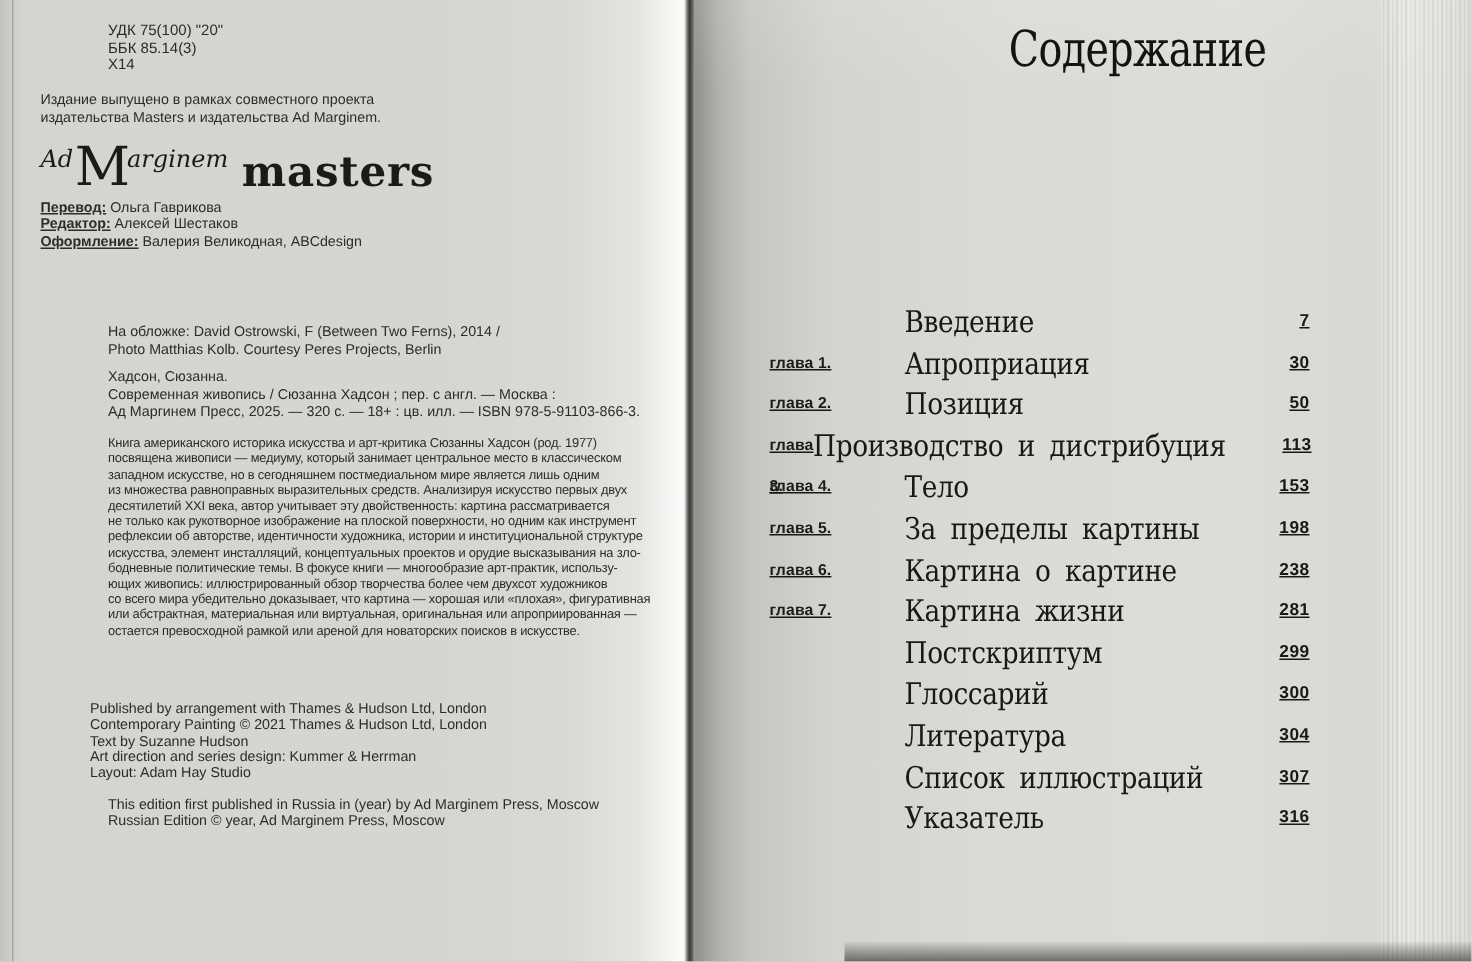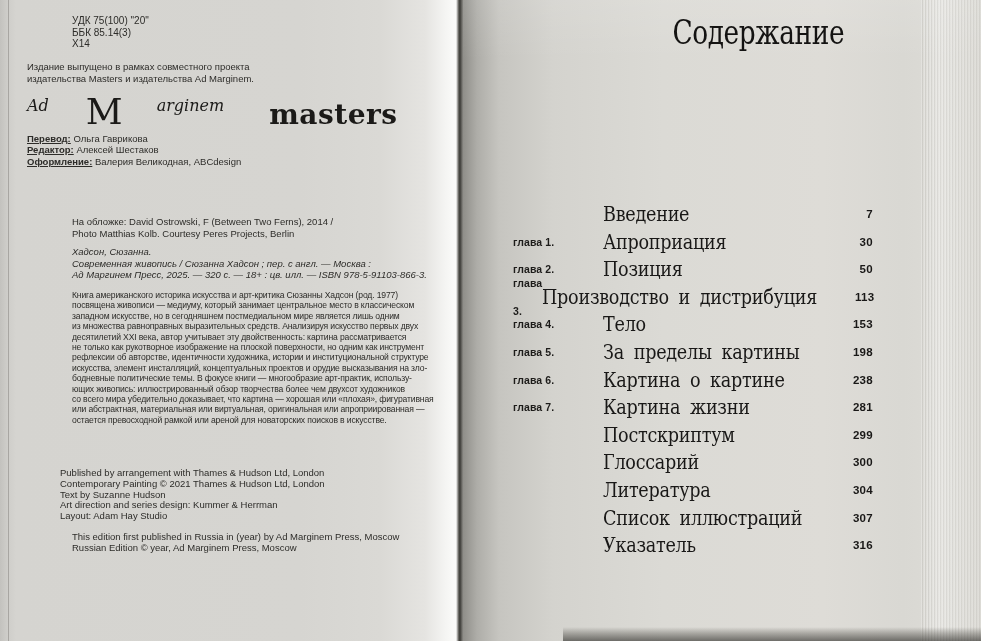--- a/index.html
+++ b/index.html
@@ -14,27 +14,27 @@
     color:#2d2c29; }
   .page-left::before { content:""; position:absolute; left:8px; top:0; bottom:0; width:1px;
     background:rgba(120,118,112,.45); }
   .blk { position:absolute; white-space:nowrap; }
   .blk div { white-space:nowrap; }
   .udk { left:72px; top:15px; font-size:10px; line-height:11.5px; }
   .project-note { left:27px; top:61px; font-size:9.5px; line-height:11.5px; }
   .credits { left:27px; top:133px; font-size:9.5px; line-height:11.3px; }
   .credits b { font-weight:bold;text-decoration:underline; }
   .cover-note { left:72px; top:216px; font-size:9.5px; line-height:11.8px; }
-  .catalog { left:72px; top:246px; font-size:9.5px; line-height:11.6px;font-style:italic; }
+  .catalog { left:72px; top:246px; font-size:9.5px; line-height:11.6px; }
   .annotation { left:72px; top:290px; font-size:8.6px; line-height:10.4px; letter-spacing:-0.15px; }
   .imprint { left:60px; top:468px; font-size:9.5px; line-height:10.8px; }
   .edition { left:72px; top:531px; font-size:9.5px; line-height:11.2px; }
 
   
-  .logo { left:27px; top:92px; height:34px; display:flex; align-items:flex-end; color:#1b1a18;gap:36px; }
+  .logo { left:27px; top:92px; height:34px; display:flex; align-items:flex-end; color:#1b1a18; }
   .logo .ad { font:italic 16px "DejaVu Serif", serif; margin-bottom:11px; }
   .logo .m  { font-family:"DejaVu Serif", serif; font-size:36px; line-height:28px; margin-left:1px; }
   .logo .arginem { font:italic 16px "DejaVu Serif", serif; margin-left:-2px; margin-bottom:11px; }
   .logo .masters { font-family:"DejaVu Serif", serif; font-weight:bold; font-size:28px;
                    line-height:22px; margin-left:9px; letter-spacing:0.5px; }
 
   
   .gutter { position:absolute; left:456px; top:0; width:7px; height:641px;
     background:linear-gradient(to right, rgba(255,255,255,.7) 0%, #6b6a66 35%, #383733 55%, #8b8a85 100%); }
 
@@ -48,21 +48,21 @@
     background:linear-gradient(to right, rgba(255,255,255,0) 0, rgba(255,255,255,.25) 30%, rgba(210,208,202,.35) 100%),
     repeating-linear-gradient(to right, rgba(255,255,255,.22) 0 1px, rgba(110,108,102,.12) 1px 2px, rgba(255,255,255,.06) 2px 3px); }
   .bottom-edge { position:absolute; left:100px; right:0; bottom:0; height:14px;
     background:linear-gradient(to bottom, rgba(0,0,0,0) 0%, rgba(72,70,64,.35) 45%, rgba(42,41,37,.62) 100%); }
 
   .toc-title { position:absolute; top:13px; left:0; width:590px; text-align:center; }
   .toc-title span { display:inline-block; font-family:"DejaVu Serif", serif; font-size:33px;
     transform:scaleX(.80); transform-origin:50% 50%; letter-spacing:-0.5px; color:#141312; }
 
   .toc { position:absolute; left:50px; top:201px; width:360px; }
-  .toc-row { display:flex; align-items:center; height:27.6px; line-height:27.6px; }
+  .toc-row { display:flex; align-items:flex-start; height:27.6px; line-height:27.6px;text-decoration:underline; }
   .chap { width:90px; font-weight:bold; font-size:10.5px; color:#1d1c1a; letter-spacing:0.1px; }
   .ttl { flex:1; font-family:"DejaVu Serif", serif; font-size:20px; }
   .ttl span { display:inline-block; transform:scaleX(.88); transform-origin:0 70%;
     word-spacing:5px; letter-spacing:-0.3px; white-space:nowrap; }
   .pnum { width:44px; text-align:right; font-weight:bold; font-size:11.5px; letter-spacing:0.3px; }
 </style>
 </head>
 <body>
 
 <div class="scene">

